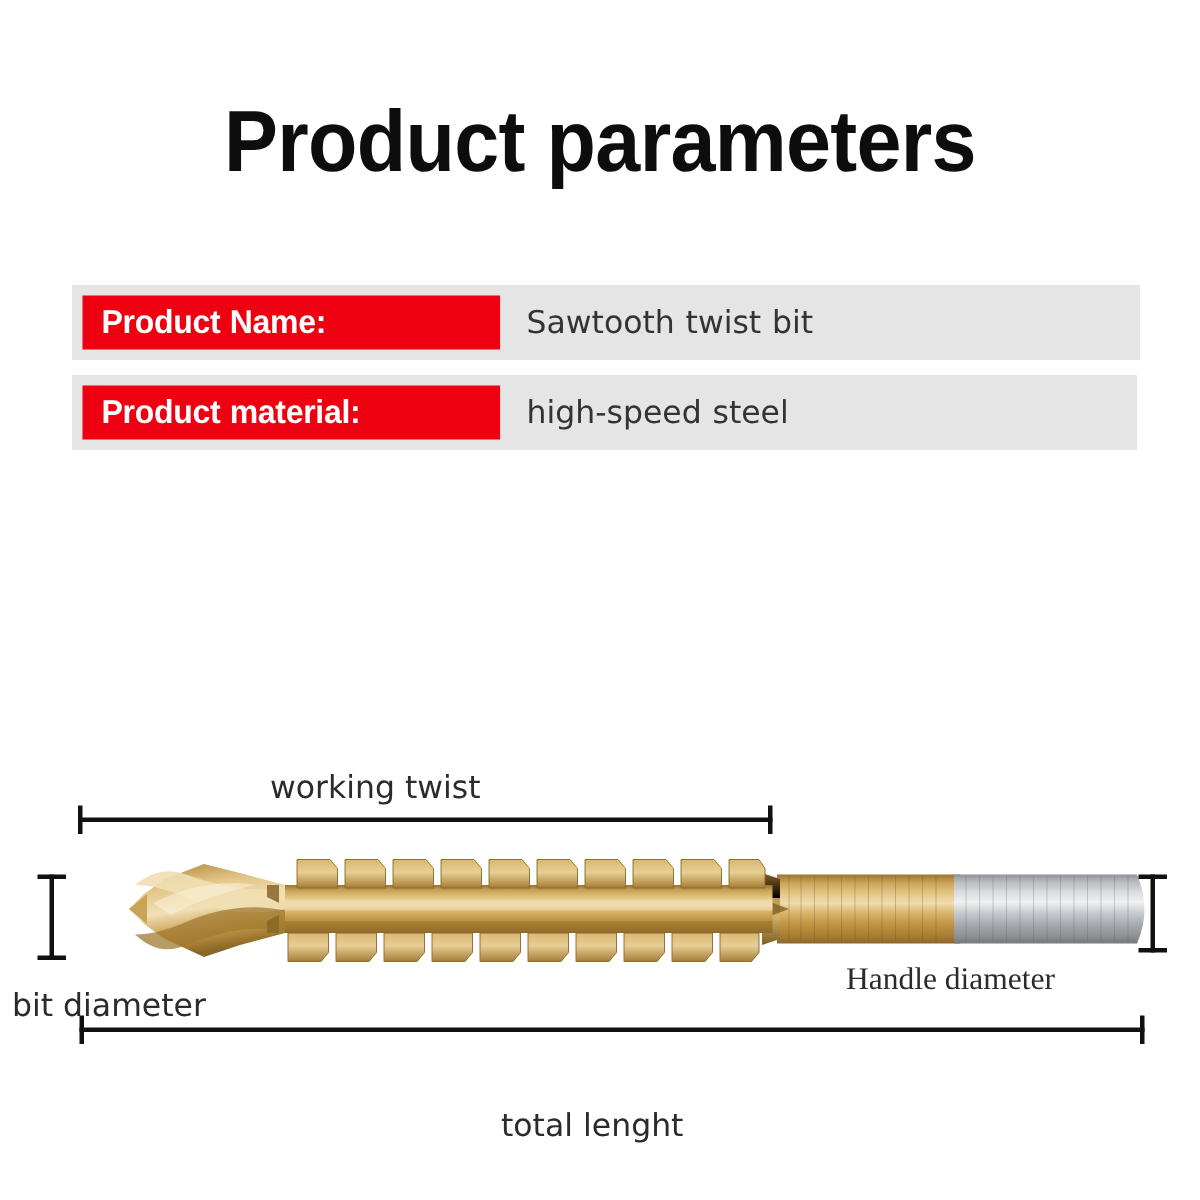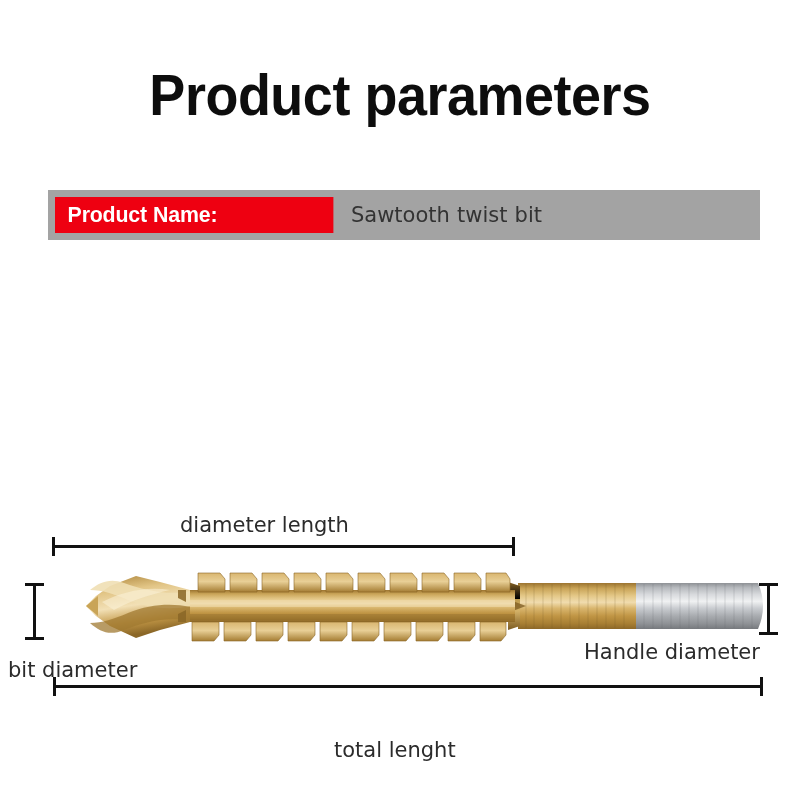--- a/index.html
+++ b/index.html
@@ -35,21 +35,21 @@
 
   
   .spec-list {
     position: absolute;
     left: 48px;
     top: 190px;
     width: 712px;
   }
   .spec-row {
     position: relative;
-    background: #a3a3a3;
+    background: #e5e5e5;
     margin-bottom: 10px;
     padding: 7px 8px 7px 7px;
     box-sizing: border-box;
   }
   .spec-row.row-wide { width: 712px; }
   .spec-row.row-narrow { width: 710px; }
   .spec-line {
     font-size: 21px;
     line-height: 30px;
     color: #333333;
@@ -92,21 +92,21 @@
   }
   .dim-label {
     position: absolute;
     font-size: 21px;
     color: #2b2b2b;
     white-space: nowrap;
   }
   .dim-working { left: 180px; top: 13px; }
   .dim-total   { left: 334px; top: 198px; margin-top: 40px; }
   .dim-bit     { left: 8px;   top: 158px; }
-  .dim-handle  { left: 584px; top: 140px; }
+  .dim-handle  { left: 564px; top: 140px; font-family: Liberation Serif, serif; }
 
   
   .hline {
     position: absolute;
     height: 3px;
     background: #111111;
   }
   .hline-working { left: 52px; top: 45px; width: 463px; }
   .hline-total   { left: 53px; top: 185px; width: 710px; }
   .cap-v {
@@ -152,28 +152,33 @@
 <div class="page-title">Product parameters</div>
 
 <div class="spec-list">
 
   <div class="spec-row row-wide">
     <div class="spec-line">
       <span class="spec-label lbl-name">Product Name:</span><span class="spec-value">Sawtooth twist bit</span>
     </div>
   </div>
 
+  <div class="spec-row row-narrow">
+    <div class="spec-line">
+      <span class="spec-label lbl-mat">Product material:</span><span class="spec-value">high-speed steel</span>
+    </div>
+  </div>
 
 
 
 </div>
 
 <div class="drawing">
 
-  <div class="dim-label dim-working">diameter length</div>
+  <div class="dim-label dim-working">working twist</div>
   <div class="hline hline-working"></div>
   <div class="cap-v cap-working-l"></div>
   <div class="cap-v cap-working-r"></div>
 
   <svg class="bit" viewBox="0 0 730 105" preserveAspectRatio="none">
     <defs>
 
       <linearGradient id="gold" x1="0" y1="0" x2="0" y2="1">
         <stop offset="0%" stop-color="#9c7430"></stop>
         <stop offset="12%" stop-color="#c9a457"></stop>

